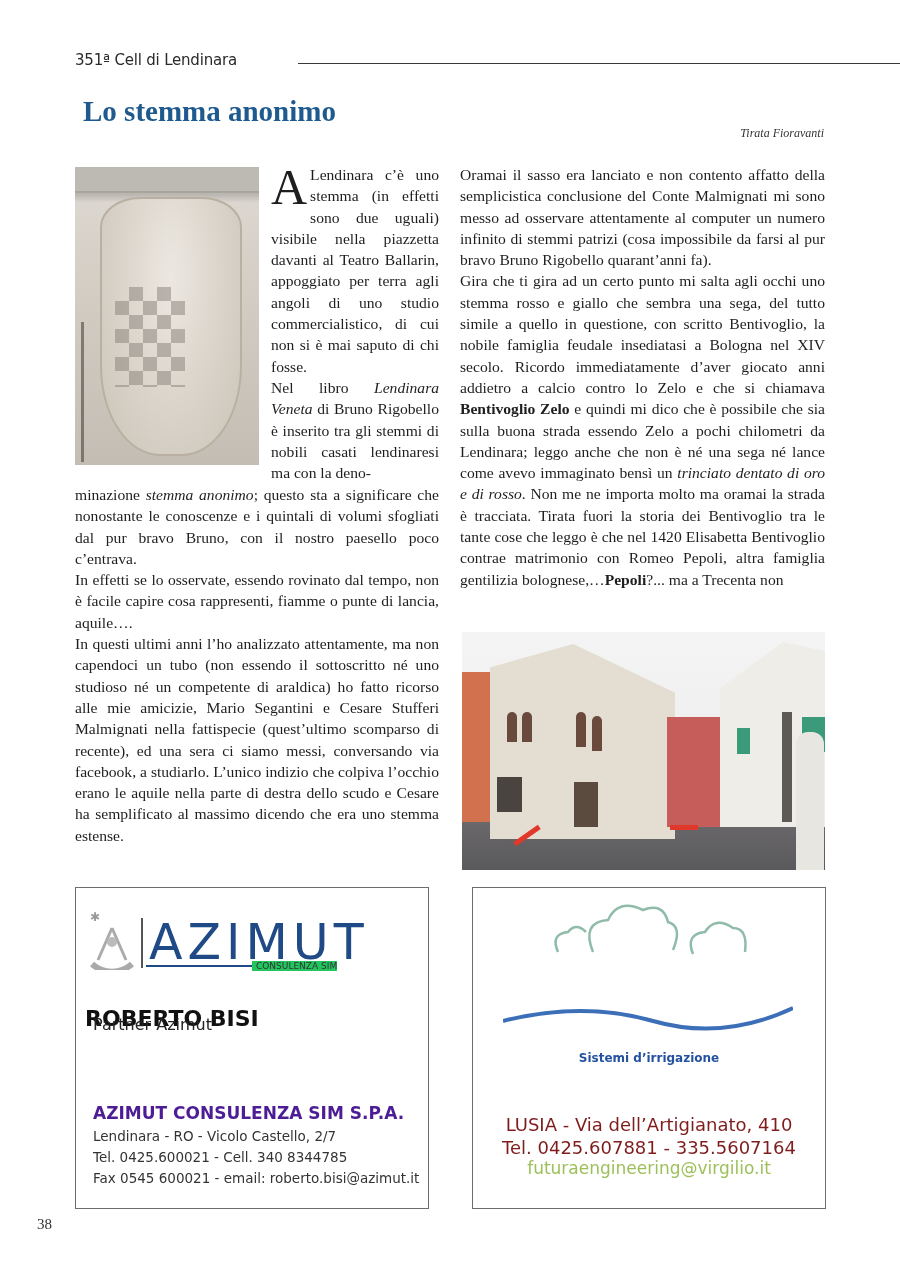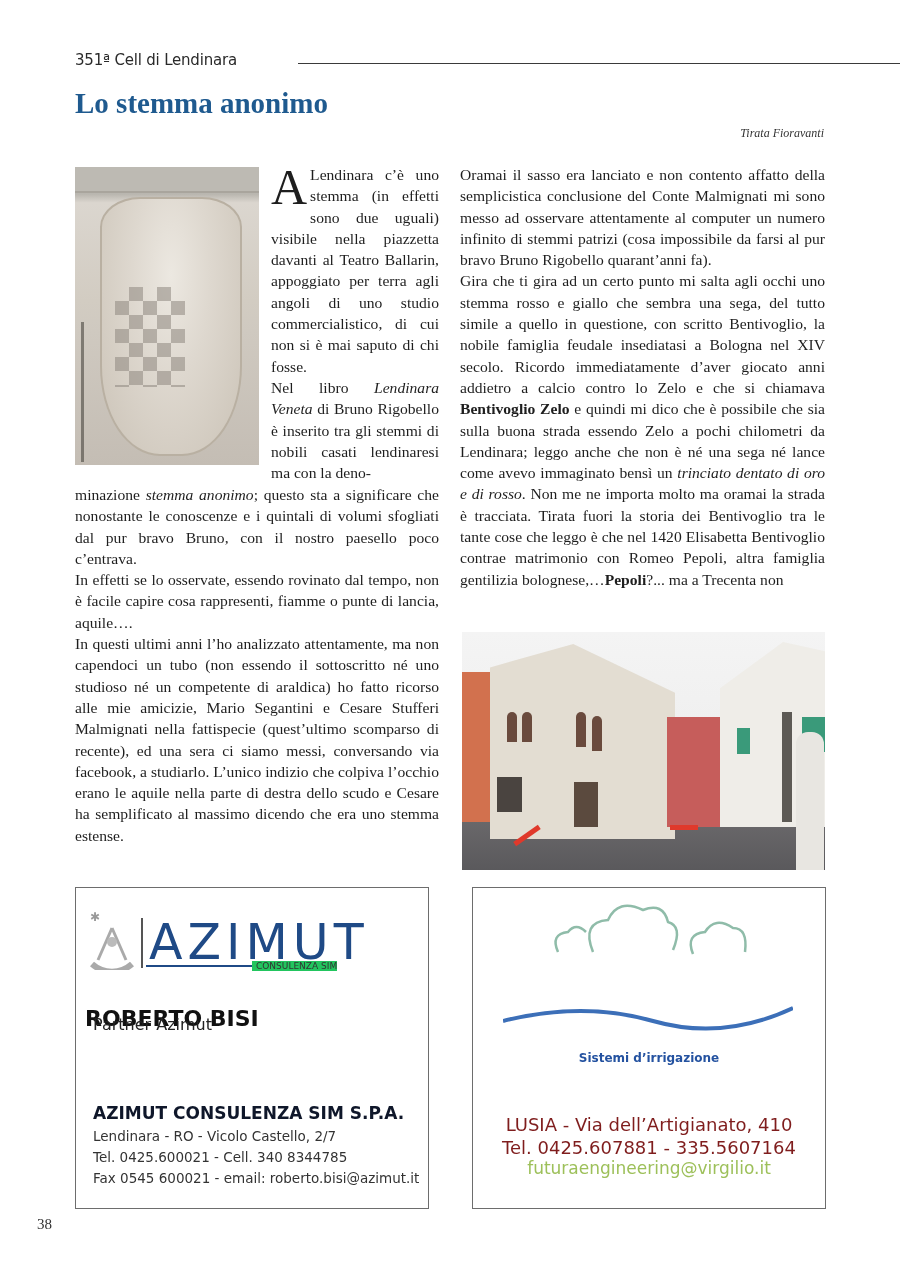--- a/index.html
+++ b/index.html
@@ -30,35 +30,35 @@
   .bld { position:absolute; }
   .ad-box { border:1.5px solid #6d6d6d; background:#fff; }
   .ad-azimut { left:75px; top:887px; width:352px; height:320px; }
   .ad-irrig { left:472px; top:887px; width:352px; height:320px; }
   .az-logo-text { position:absolute; left:73px; top:26px; font-family:"DejaVu Sans", sans-serif; font-size:49px; color:#1f4a86; letter-spacing:5px; font-weight:normal; }
   .az-divider { position:absolute; left:65px; top:30px; width:2px; height:50px; background:#555; }
   .az-underline { position:absolute; left:70px; top:77px; width:190px; height:2px; background:#1f4a86; }
   .az-sub { position:absolute; left:176px; top:73px; font-family:"DejaVu Sans", sans-serif; font-size:9px; color:#333; background:#22c55e; padding-left:4px; }
   .az-name { position:absolute; left:9px; top:102px; font-family:"DejaVu Sans", sans-serif; font-weight:bold; font-size:22px; color:#111;margin-top:16px; }
   .az-role { position:absolute; left:17px; top:127px; font-family:"DejaVu Sans", sans-serif; font-size:16px; color:#222; }
-  .az-company { position:absolute; left:17px; top:215px; font-family:"DejaVu Sans", sans-serif; font-weight:bold; font-size:17px; color:#0f172a; }
+  .az-company { position:absolute; left:17px; top:215px; font-family:"DejaVu Sans", sans-serif; font-weight:bold; font-size:17px; color:#4c1d95; }
   .az-line { position:absolute; left:17px; font-family:"DejaVu Sans", sans-serif; font-size:13.5px; color:#333; }
   .ir-brand { position:absolute; left:0; width:352px; top:45px; text-align:center; font-family:"Liberation Serif", serif; font-size:58px; color:#7fae9a; letter-spacing:1px; }
   .ir-tagline { position:absolute; left:0; width:352px; top:163px; text-align:center; font-family:"DejaVu Sans", sans-serif; font-weight:bold; font-size:12px; color:#2452a0; }
   .ir-line { position:absolute; left:0; width:352px; text-align:center; font-family:"DejaVu Sans", sans-serif; font-size:18px; color:#7f1d1d; }
   .ir-email { position:absolute; left:0; width:352px; top:270px; text-align:center; font-family:"DejaVu Sans", sans-serif; font-size:17px; color:#9dc05a; }
   .page-number { left:37px; top:1216px; font-size:15px; color:#333; }
 </style>
 </head>
 <body>
 
 <div class="abs running-head">351ª Cell di Lendinara</div>
 <div class="abs head-rule"></div>
 
-<h1 class="abs title" style="margin:0">Lo stemma anonimo</h1>
+<h1 class="abs title" style="margin:8px">Lo stemma anonimo</h1>
 <div class="abs author">Tirata Fioravanti</div>
 
 <div class="abs photo-stemma">
   <div style="position:absolute;left:0;top:0;width:184px;height:24px;background:#bdbab3;border-bottom:2px solid #a9a59d"></div>
   <div class="stemma-shield"></div>
   <div class="checker"></div>
   <div style="position:absolute;left:6px;top:155px;width:3px;height:140px;background:#4a463f;opacity:0.6"></div>
 </div>
 
 <div class="abs body-text col-left-top">

